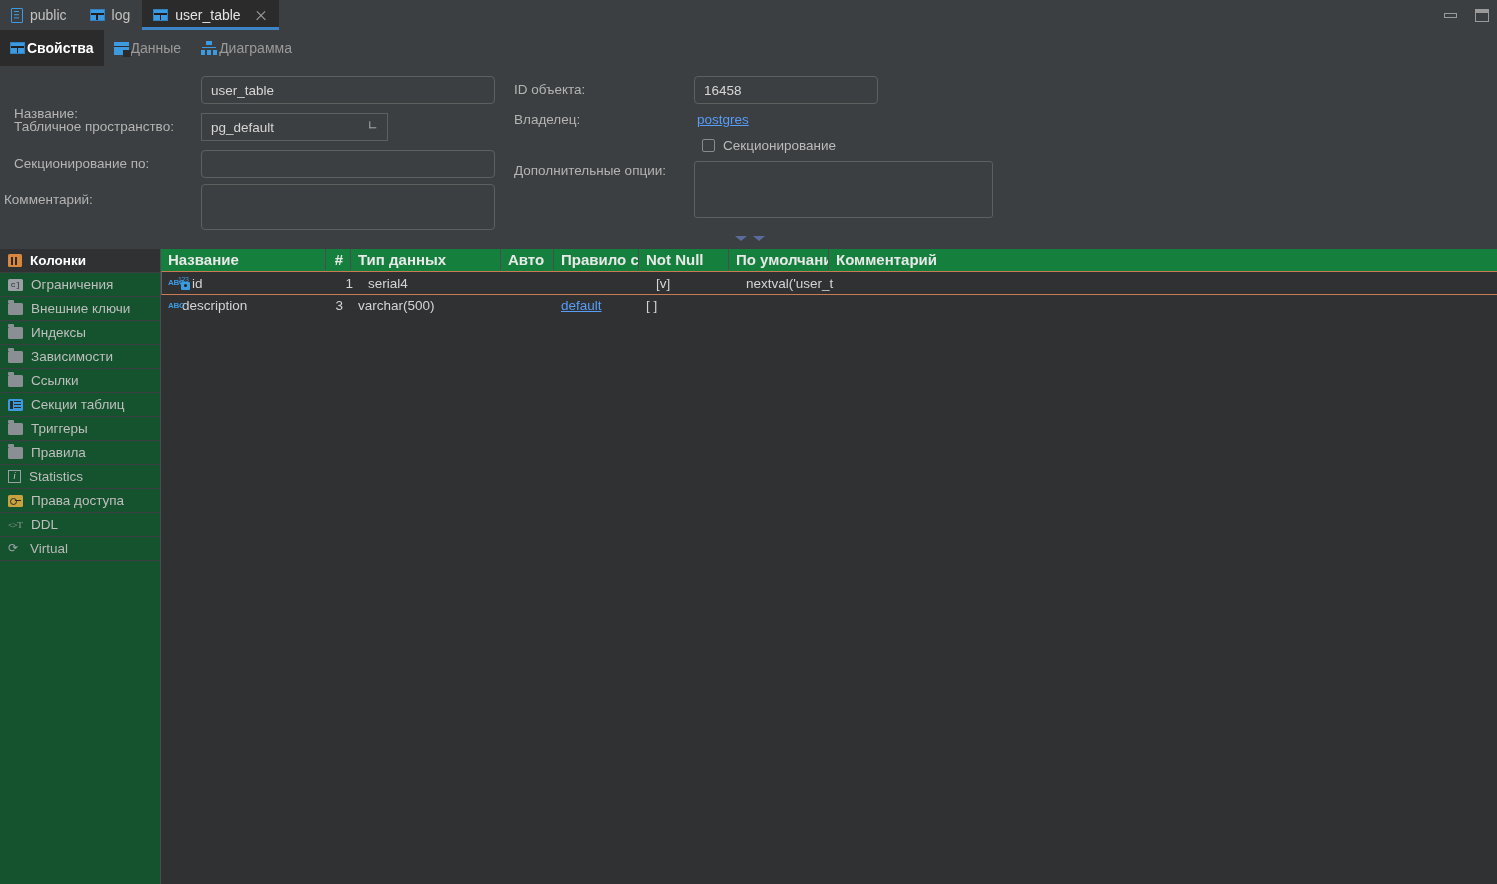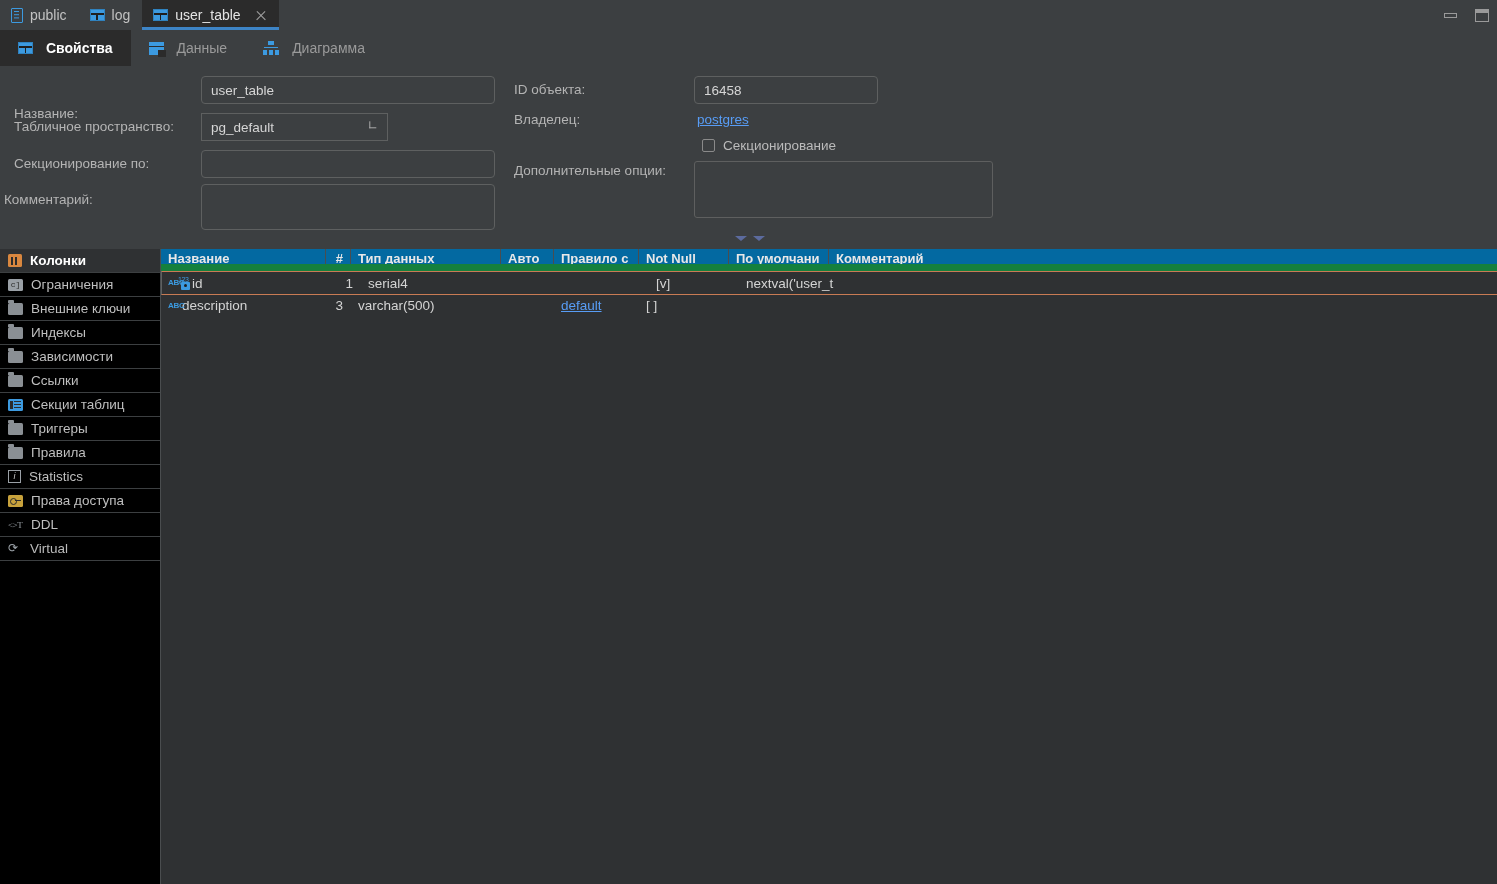--- a/index.html
+++ b/index.html
@@ -156,22 +156,22 @@
             border-radius: 50%; }
   .ic-abc { width: 14px; height: 13px; color: #3c9ae0; font-size: 8px;
             line-height: 13px; font-weight: bold; letter-spacing: -.3px; }
 
   
   #toolbar {
     position: absolute; left: 0; top: 30px; width: 1497px; height: 36px;
     background: #3c3f41; display: flex; align-items: center;
   }
   .itab {
-    display: flex; align-items: center; gap: 13px; height: 36px;
-    padding: 0 18px; color: #9a9a9a; font-size: 14px; white-space: nowrap;
+    display: flex; align-items: center; gap: 2px; height: 36px;
+    padding: 0 10px; color: #9a9a9a; font-size: 14px; white-space: nowrap;
   }
   .itab.active { background: #2b2b2b; color: #ffffff; font-weight: bold; }
 
   #breadcrumb {
     position: absolute; right: 6px; top: 30px; height: 36px;
     display: flex; align-items: center; gap: 0;
   }
   .crumb { display: flex; align-items: center; gap: 7px; padding: 0 6px;
            color: #c5c5c5; font-size: 14px; white-space: nowrap; }
   .crumb-chev { padding: 0 3px; display: flex; align-items: center; }
@@ -199,33 +199,33 @@
           background: #3c3f41; }
 
   #splitter { position: absolute; left: 735px; top: 236px;
               display: flex; gap: 6px; align-items: center; }
   .spchev { width: 0; height: 0; border-left: 6px solid transparent;
             border-right: 6px solid transparent;
             border-top: 5px solid #5c6b9e; }
 
   
   #sidebar { position: absolute; left: 0; top: 249px; width: 161px;
-             height: 635px; background: #000000; border-right: 1px solid #4a4d4f; }
+             height: 635px; background: #14532d; border-right: 1px solid #4a4d4f; }
   .snav { height: 24px; display: flex; align-items: center; gap: 8px;
           padding: 0 8px; color: #bfbfbf; font-size: 13.5px;
           border-bottom: 1px solid #3c3f41; white-space: nowrap; }
   .snav.active { background: #2f3133; color: #ffffff; font-weight: bold; }
   .snav.virtual { color: #b9b9b9; }
 
   
   #grid { position: absolute; left: 161px; top: 249px; width: 1336px;
           height: 635px; background: #2f3133; }
-  #ghead { display: flex; height: 22px; background: #0369a1;
-           color: #e8e8e8; font-size: 13px; font-weight: bold;
-           border-bottom: 7px solid #15803d; }
+  #ghead { display: flex; height: 22px; background: #15803d;
+           color: #e8e8e8; font-size: 15px; font-weight: bold;
+           border-bottom: 1px solid #15803d; }
   .gh { padding: 2px 6px 0 7px; overflow: hidden; white-space: nowrap;
         border-right: 1px solid #4a4d4f; }
   .grow { display: flex; height: 23px; align-items: center;
           font-size: 13.5px; color: #d4d4d4; }
   .grow.sel { border-top: 1.6px solid #c97b54;
               border-bottom: 1.6px solid #c97b54;
               background: #2f3133; height: 24px; }
   .gc { padding: 0 6px 0 7px; overflow: hidden; white-space: nowrap;
         display: flex; align-items: center; }
   .gc.num { justify-content: flex-end; padding-right: 8px; }

